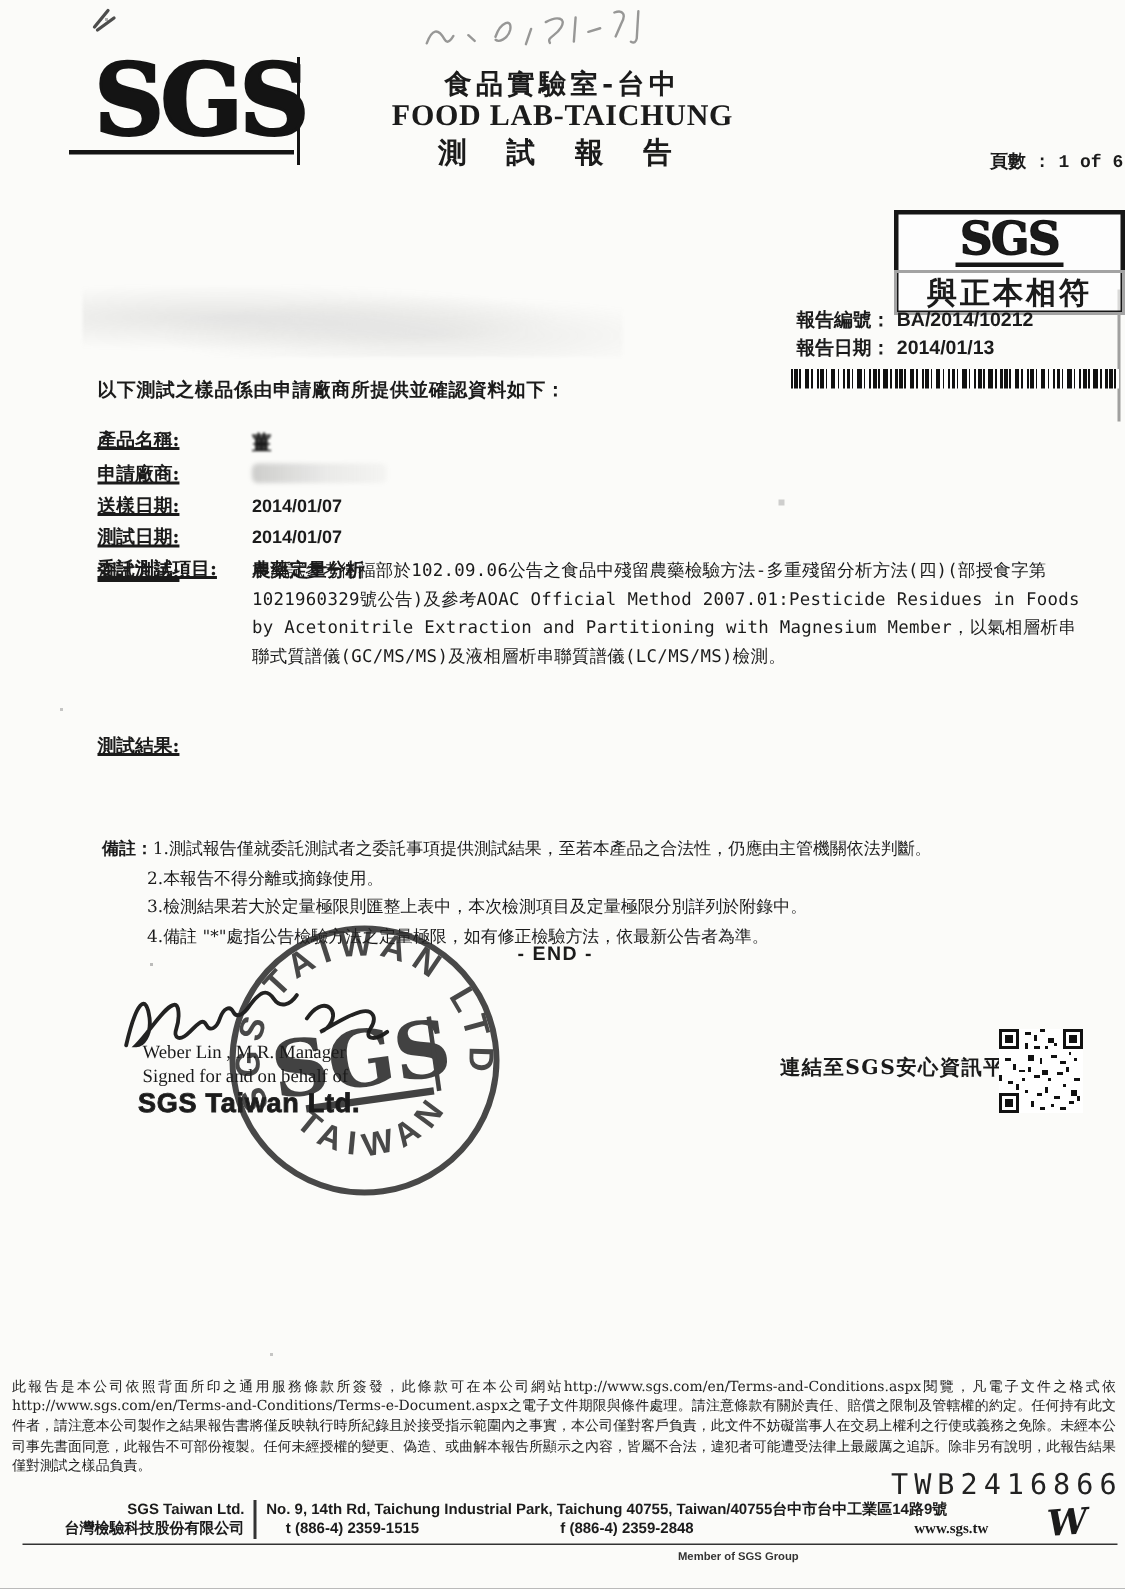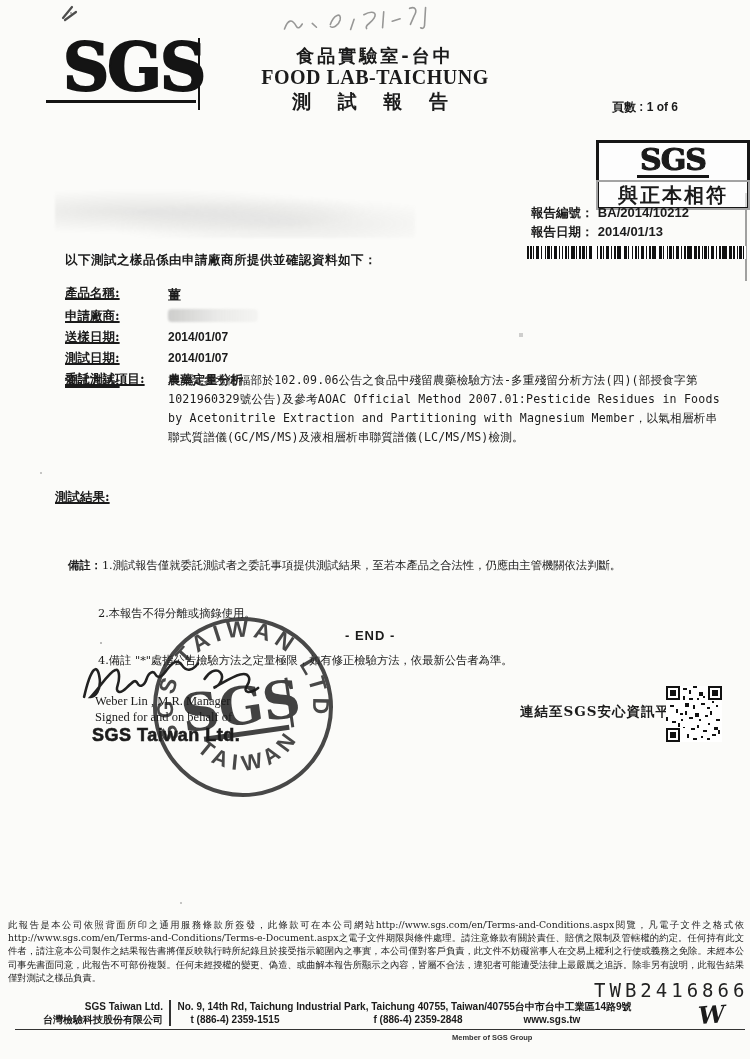--- a/index.html
+++ b/index.html
@@ -15,21 +15,21 @@
     font-family:"DejaVu Serif",serif;font-weight:bold;font-size:64px;line-height:60px;
     letter-spacing:-2px;color:#141414;-webkit-text-stroke:2px #141414;transform:scaleY(1.02);
   }
   .logo-underline{background:#141414;height:3px;}
   .logo-vline{background:#141414;width:2px;}
   .hdr-center{left:0;right:0;text-align:center;}
   .lab-zh{font-size:18px;letter-spacing:3px;font-weight:600;}
   .lab-en{font-size:20px;font-weight:bold;font-family:"Liberation Serif",serif;letter-spacing:.5px;}
   .title-zh{font-size:19px;font-weight:bold;letter-spacing:10px;}
   .title-en{font-size:19px;font-weight:bold;font-family:"Liberation Serif",serif;}
-  .page-label{font-size:12px;font-weight:bold;font-family:Liberation Sans, sans-serif;}
+  .page-label{font-size:12px;font-weight:bold;font-family:Liberation Mono, monospace;margin-left:48px;}
   
   .stamp{border:3px solid #161616;width:148px;background:rgba(255,255,255,.6);}
   .stamp-sgs{
     font-weight:bold;font-size:30px;line-height:30px;text-align:center;
     -webkit-text-stroke:1px #161616;letter-spacing:-1px;padding-top:2px;
   }
   .stamp-sgs-line{width:72px;height:2.5px;background:#161616;margin:0 auto 2px auto;}
   .stamp-box{border:2px solid #a3a3a3;margin:0 -3px -3px -3px;font-size:20px;font-weight:bold;
     text-align:center;letter-spacing:2px;line-height:26px;}
   
@@ -45,21 +45,21 @@
   .f-value{font-family:"Liberation Sans",sans-serif;font-weight:600;font-size:12px;padding-top:1px;}
   .product-val{filter:blur(.7px);font-weight:bold;font-size:13px;}
   .smudge{width:90px;height:13px;border-radius:4px;
     background:linear-gradient(90deg,rgba(100,100,100,.30),rgba(140,140,140,.15) 55%,rgba(120,120,120,.05));
     filter:blur(1.3px);}
   .method-label,.result-label{font-size:12.5px;font-weight:bold;text-decoration:underline;text-decoration-thickness:1.5px;}
   .method-text{font-size:11.6px;line-height:19px;width:552px;
     font-family:"DejaVu Sans Mono","DejaVu Serif",monospace;letter-spacing:.2px;}
   .result-text{font-size:13.5px;font-weight:bold;letter-spacing:.5px;}
   .notes{font-size:11.3px;line-height:19.5px;}
-  .notes .indent{padding-left:30px;margin-top:28px;}
+  .notes .indent{padding-left:30px;}
   .end-marker{font-size:13px;font-weight:bold;letter-spacing:1px;font-family:"Liberation Sans",sans-serif;}
   
   .signer{font-size:12.5px;font-family:"Liberation Serif",serif;}
   .behalf{font-size:12.5px;font-family:"Liberation Serif",serif;}
   .sig-company{font-size:18px;font-weight:bold;font-family:"Liberation Sans",sans-serif;
     -webkit-text-stroke:.6px #222;letter-spacing:.5px;}
   .seal{opacity:.82;transform:rotate(-8deg);}
   
   .qr-caption{font-size:13.5px;font-weight:600;letter-spacing:1px;}
   
@@ -68,21 +68,21 @@
   .footer-row{display:flex;width:730px;border-bottom:1.5px solid #333;padding-bottom:3px;}
   .footer-left{width:148px;text-align:right;font-size:10px;line-height:13px;padding-right:6px;}
   .footer-left .en{font-family:"Liberation Sans",sans-serif;font-weight:bold;}
   .footer-left .zh{font-weight:bold;}
   .footer-divider{width:1.5px;background:#333;margin-right:7px;}
   .footer-main{flex:1;font-size:10px;line-height:13px;font-family:"Liberation Sans",sans-serif;font-weight:bold;}
   .footer-contacts{display:flex;gap:0;}
   .footer-contacts span{display:inline-block;}
   .f-tel{width:183px;padding-left:13px;}
   .f-fax{width:150px;}
-  .f-web{flex:1;text-align:left;}
+  .f-web{flex:1;text-align:center;font-family:Liberation Serif, serif;}
   .member{font-size:7.5px;font-weight:bold;color:#333;font-family:"Liberation Sans",sans-serif;}
   .hand-w{font-size:24px;font-weight:bold;font-style:italic;font-family:"DejaVu Serif",serif;transform:rotate(-4deg);}
   
   .redact-smear{background:
      radial-gradient(ellipse at 25% 45%,rgba(120,120,120,.16),transparent 60%),
      radial-gradient(ellipse at 65% 70%,rgba(120,120,120,.13),transparent 55%);
      filter:blur(1px);}
   .vline-artifact{width:1.5px;background:#555;opacity:.55;}
   .specks{width:2px;height:2px;background:#777;opacity:.55;
     box-shadow:258px 68px 0 #888,-30px 460px 0 #999,450px 322px 0 1px #aaa,
@@ -144,27 +144,28 @@
     <div class="f-value">2014/01/07</div>
     <div class="f-label">測試日期:</div>
     <div class="f-value">2014/01/07</div>
     <div class="f-label">委託測試項目:</div>
     <div class="f-value" style="font-family:'DejaVu Serif',serif;font-size:12.5px">農藥定量分析</div>
   </div>
 
   <div class="abs method-label" style="left:65px;top:373px">測試方法:</div>
   <div class="abs method-text" style="left:168px;top:371px">本測試參考衛福部於102.09.06公告之食品中殘留農藥檢驗方法-多重殘留分析方法(四)(部授食字第1021960329號公告)及參考AOAC Official Method 2007.01:Pesticide Residues in Foods by Acetonitrile Extraction and Partitioning with Magnesium Member，以氣相層析串聯式質譜儀(GC/MS/MS)及液相層析串聯質譜儀(LC/MS/MS)檢測。</div>
 
-  <div class="abs result-label" style="left:55px;top:489px">測試結果:</div>
+  <div class="abs result-label" style="left:65px;top:489px">測試結果:</div>
 
   <div class="abs notes" style="left:68px;top:556px;width:650px">
     <div>
       <span style="font-weight:bold">備註：</span><span>1.測試報告僅就委託測試者之委託事項提供測試結果，至若本產品之合法性，仍應由主管機關依法判斷。</span>
     </div>
     <div class="indent">2.本報告不得分離或摘錄使用。</div>
+    <div class="indent">3.檢測結果若大於定量極限則匯整上表中，本次檢測項目及定量極限分別詳列於附錄中。</div>
     <div class="indent">4.備註 "*"處指公告檢驗方法之定量極限，如有修正檢驗方法，依最新公告者為準。</div>
   </div>
   <div class="abs end-marker" style="left:345px;top:628px">- END -</div>
 
   <svg class="abs" style="left:70px;top:650px" width="200" height="58" viewBox="0 0 170 52">
     <path d="M8,42 C14,16 20,10 22,26 C23,36 18,42 14,42 C22,34 30,20 36,18 C40,16 40,26 38,32 C36,38 40,40 46,34 C52,28 54,26 56,30 C58,34 62,32 64,26 C66,20 70,18 72,22 C74,26 78,24 82,18 C88,10 92,8 96,14 C100,20 106,18 110,12 M116,26 C120,20 126,16 130,20 C134,24 130,32 124,34 C132,30 140,24 148,22 C156,20 158,26 154,32 C150,38 156,40 164,34" stroke="#222" stroke-width="2.3" fill="none" stroke-linecap="round"></path>
   </svg>
   <div class="abs signer" style="left:95px;top:694px">Weber Lin , M.R. Manager</div>
   <div class="abs behalf" style="left:95px;top:710px">Signed for and on behalf of</div>
   <div class="abs sig-company" style="left:92px;top:725px">SGS Taiwan Ltd.</div>

